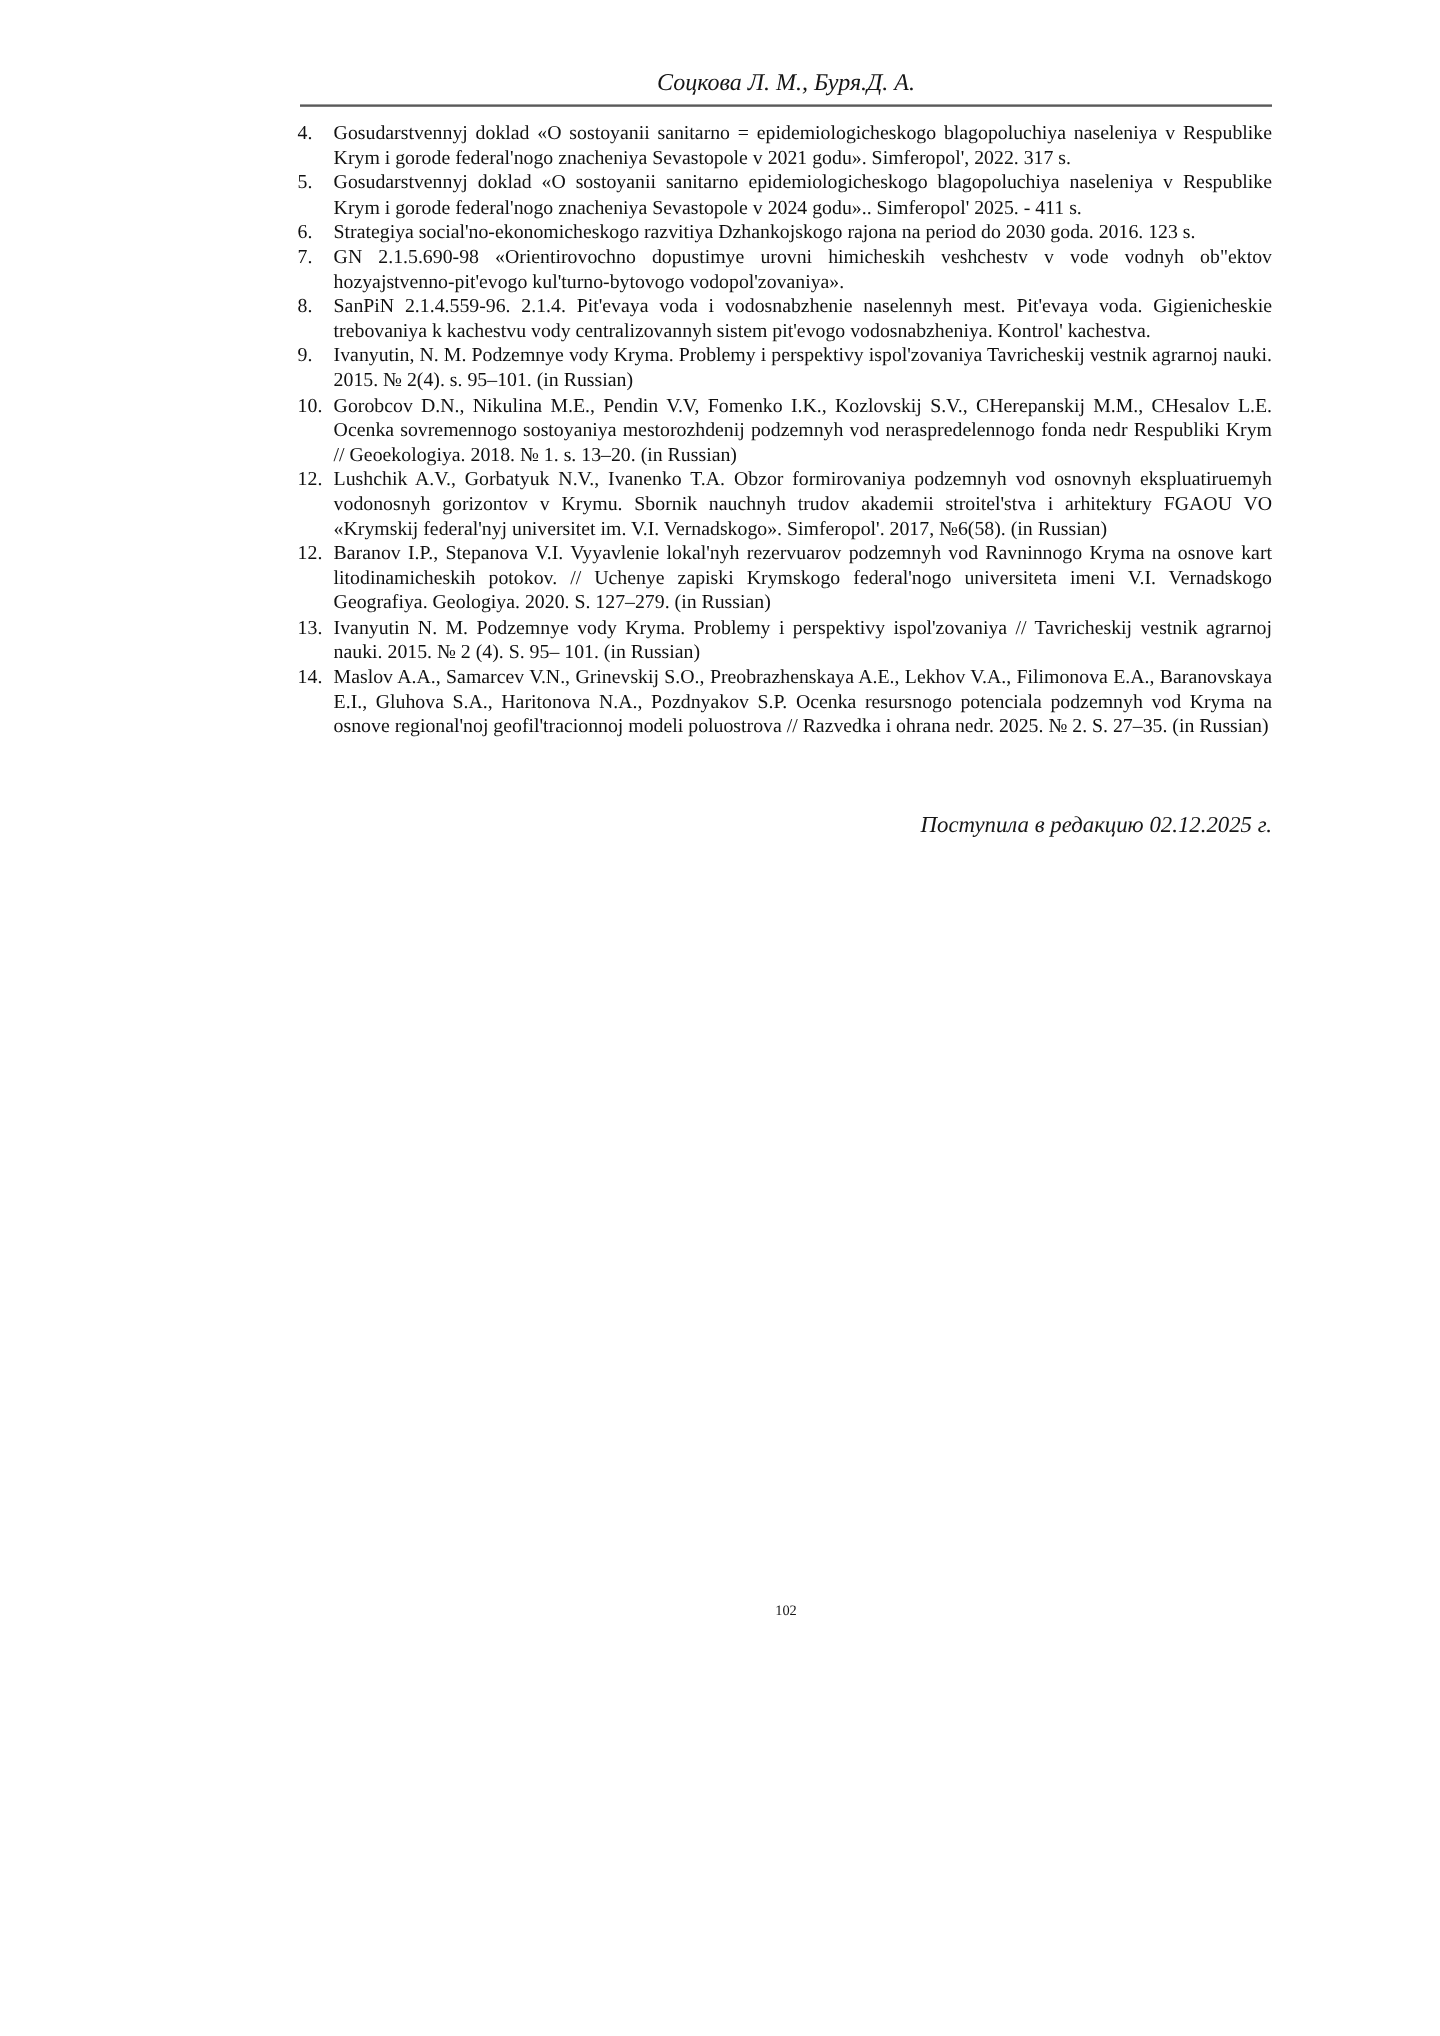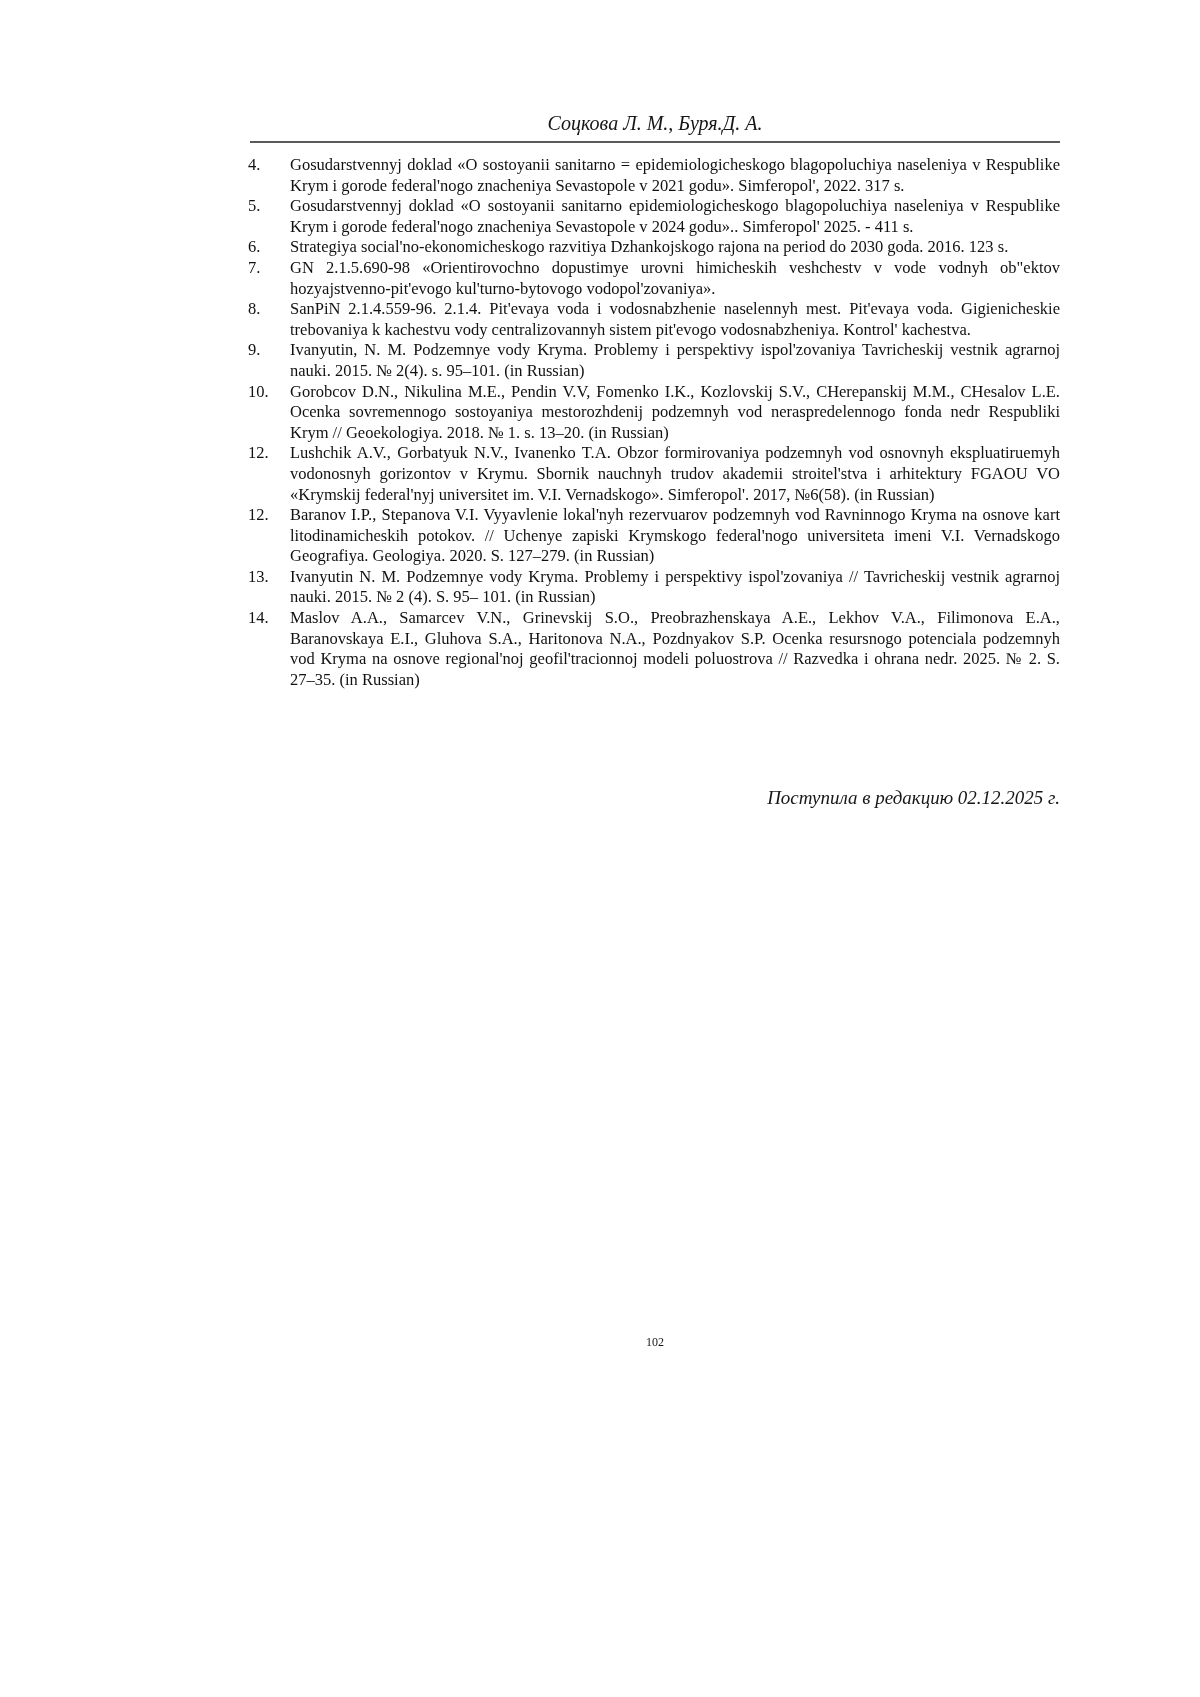--- a/index.html
+++ b/index.html
@@ -21,21 +21,21 @@
     background: #ffffff;
     overflow: hidden;
   }
   .content {
     position: absolute;
     left: 250px;
     top: 0;
     width: 810px;
   }
   .running-header {
-    margin-top: 110px;
+    margin-top: 56px;
     text-align: center;
     font-style: italic;
     font-size: 20px;
     line-height: 26px;
     color: #161616;
   }
   .header-rule {
     margin-top: 5px;
     border-bottom: 2px solid #5a5a5a;
     height: 0;
@@ -50,26 +50,26 @@
   }
   .ref-num {
     position: absolute;
     left: -2px;
     top: 0;
     width: 28px;
     display: inline-block;
   }
   .ref-text {
     display: block;
-    margin-left: 40px;
+    margin-left: 28px;
     text-align: justify;
     text-justify: inter-word;
   }
   .received-note {
-    margin-top: 96px;
+    margin-top: 60px;
     text-align: right;
     font-style: italic;
     font-size: 19px;
     line-height: 24px;
     color: #161616;
   }
   .page-number {
     position: absolute;
     left: 250px;
     width: 810px;

